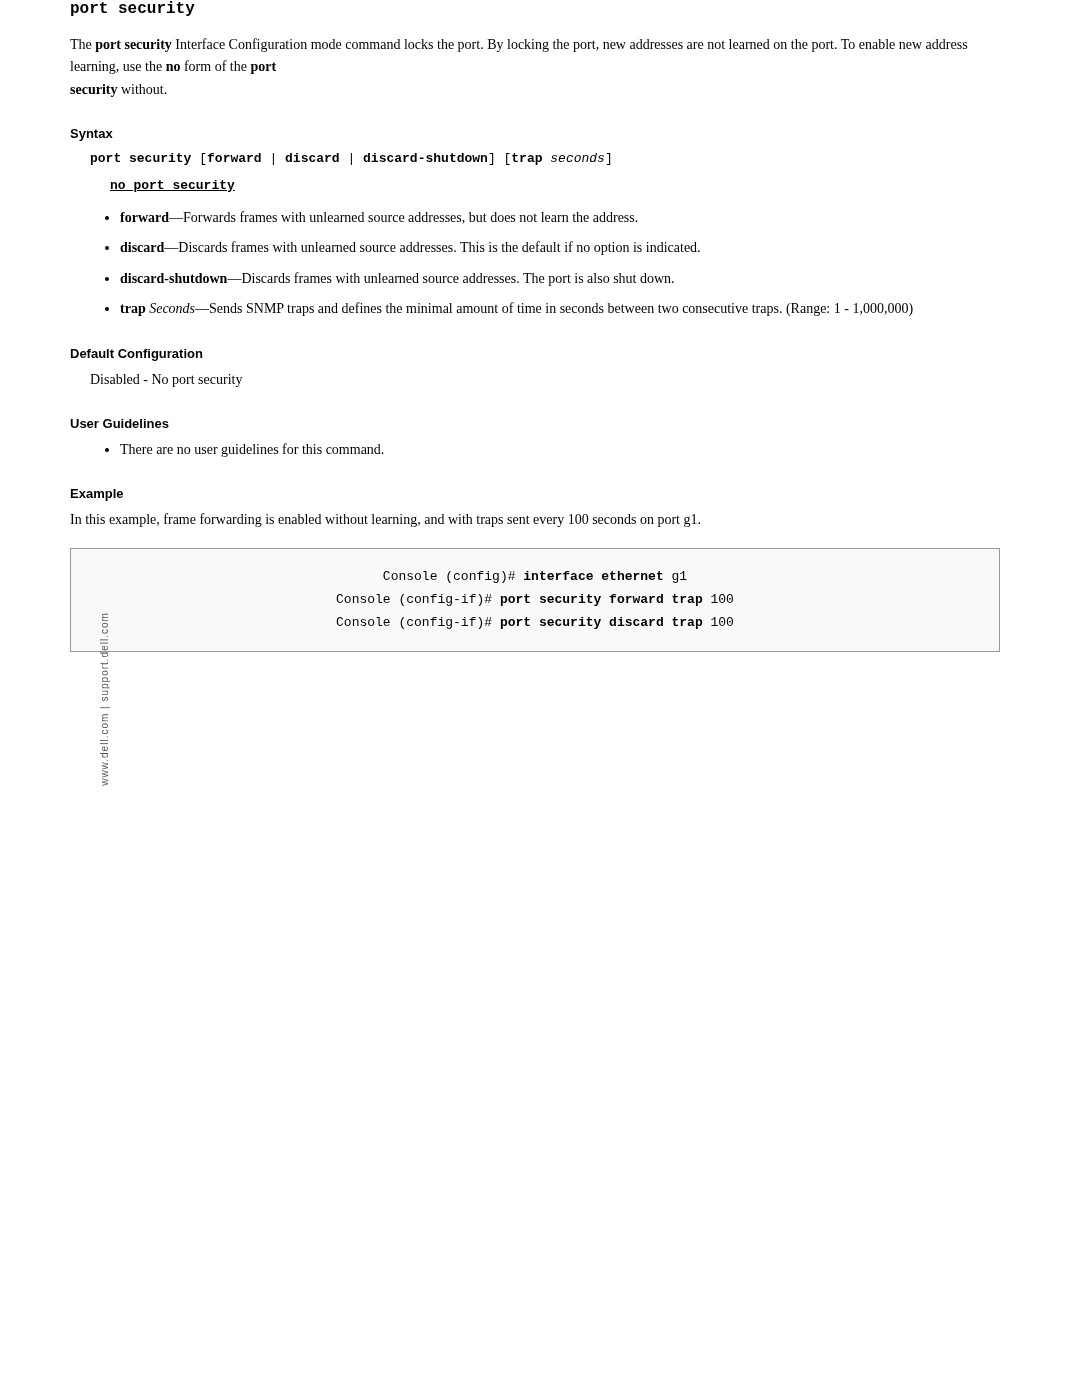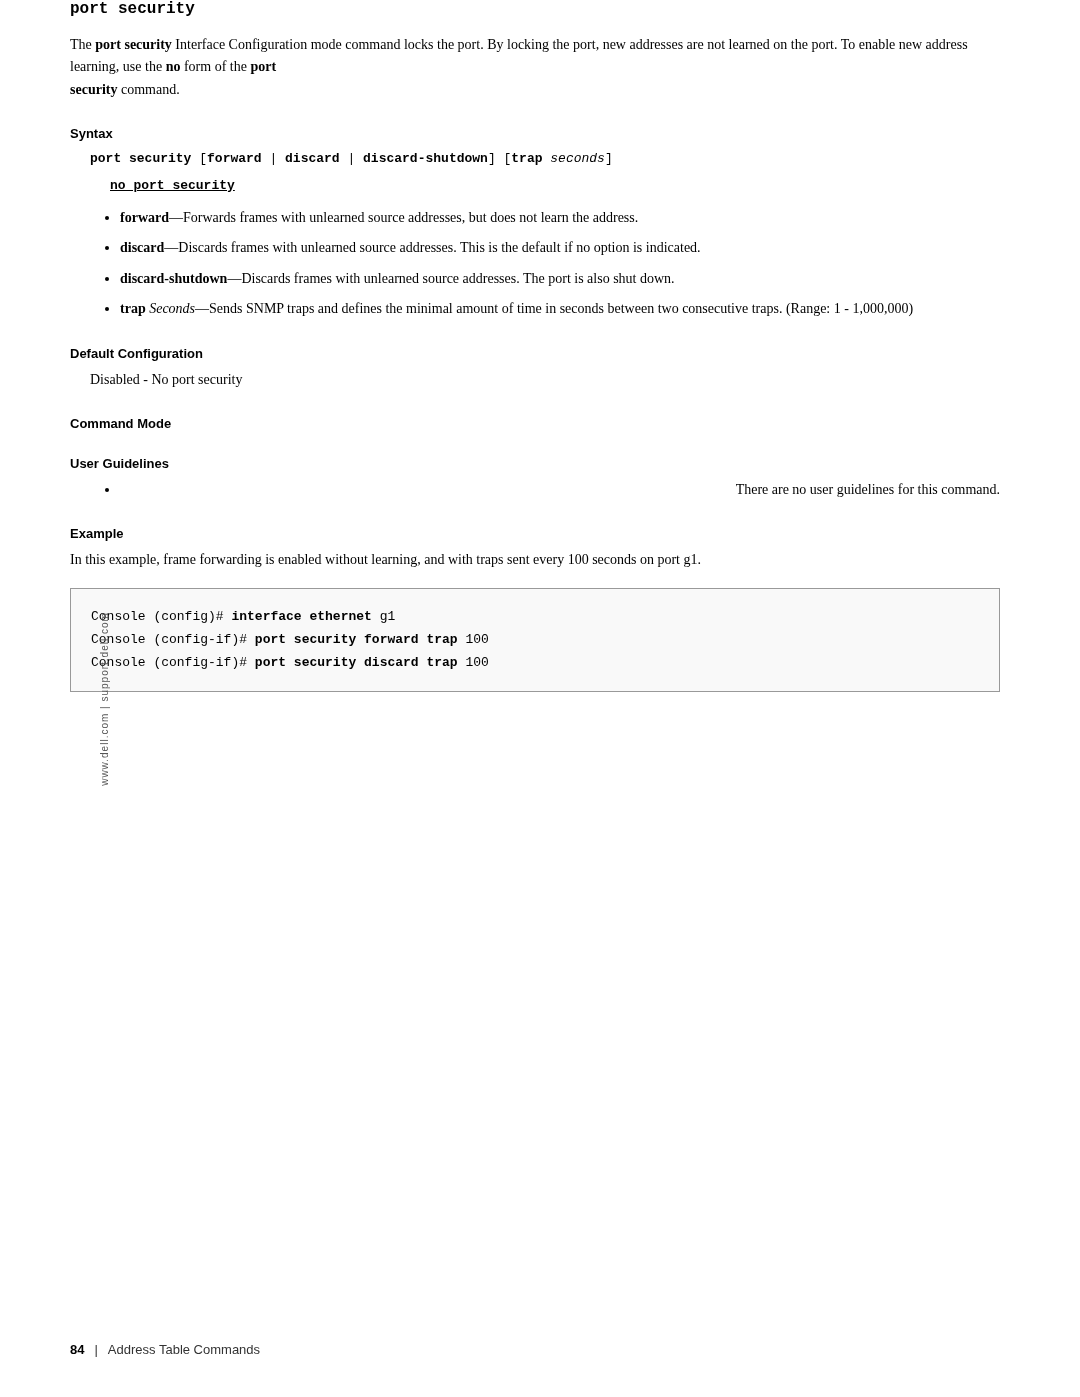--- a/index.html
+++ b/index.html
@@ -126,21 +126,20 @@
       font-size: 14px;
       margin-left: 20px;
       margin-bottom: 14px;
       line-height: 1.6;
     }
 
     .user-guidelines-list {
       list-style: disc;
       margin-left: 50px;
       margin-bottom: 24px;
-      text-align: right;
     }
 
     .user-guidelines-list li {
       font-size: 14px;
       line-height: 1.6;
     }
 
     .example-para {
       font-size: 14px;
       line-height: 1.6;
@@ -152,20 +151,21 @@
       background: #f9f9f9;
       padding: 16px 20px;
       font-family: 'Courier New', Courier, monospace;
       font-size: 13px;
       line-height: 1.8;
       margin-bottom: 30px;
     }
 
     .code-block .code-line {
       display: block;
+      text-align: center;
     }
 
     .code-block .code-bold {
       font-weight: bold;
     }
 
     .footer {
       position: absolute;
       bottom: 40px;
       left: 70px;
@@ -195,21 +195,21 @@
 
 <div class="page-container">
 
   <div class="side-watermark">www.dell.com | support.dell.com</div>
 
   <div class="content-area">
 
     <div class="command-title">port security</div>
 
     <p class="description-para">
-      <span>The </span><span class="bold">port security</span><span> Interface Configuration mode command locks the port. By locking the port, new addresses are not learned on the port. To enable new address learning, use the </span><span class="bold">no</span><span> form of the </span><span class="bold">port</span><br><span class="bold">security</span><span> command.</span>
+      <span>The </span><span class="bold">port security</span><span> Interface Configuration mode command locks the port. By locking the port, new addresses are not learned on the port. To enable new address learning, use the </span><span class="bold">no</span><span> form of the </span><span class="bold">port</span><br><span class="bold">security</span><span> without.</span>
     </p>
 
     <div class="section-heading">Syntax</div>
 
     <div class="syntax-line">
       <span class="bold">port security</span><span> [</span><span class="bold">forward</span><span> | </span><span class="bold">discard</span><span> | </span><span class="bold">discard-shutdown</span><span>] [</span><span class="bold">trap</span><span class="italic"> seconds</span><span>]</span>
     </div>
 
     <div class="no-security-line">no port security</div>
 
@@ -224,21 +224,20 @@
         <span class="bold">discard-shutdown</span><span>—Discards frames with unlearned source addresses. The port is also shut down.</span>
       </li>
       <li>
         <span class="bold">trap</span><span class="italic"> Seconds</span><span>—Sends SNMP traps and defines the minimal amount of time in seconds between two consecutive traps. (Range: 1 - 1,000,000)</span>
       </li>
     </ul>
 
     <div class="section-heading">Default Configuration</div>
     <div class="default-config-text">Disabled - No port security</div>
 
-    <div class="section-heading">Command Mode</div>
 
     <div class="section-heading">User Guidelines</div>
     <ul class="user-guidelines-list">
       <li>There are no user guidelines for this command.</li>
     </ul>
 
     <div class="section-heading">Example</div>
     <p class="example-para">In this example, frame forwarding is enabled without learning, and with traps sent every 100 seconds on port g1.</p>
 
     <div class="code-block">
@@ -248,19 +247,14 @@
       <span class="code-line">
         <span>Console (config-if)# </span><span class="code-bold">port security forward trap</span><span> 100</span>
       </span>
       <span class="code-line">
         <span>Console (config-if)# </span><span class="code-bold">port security discard trap</span><span> 100</span>
       </span>
     </div>
 
   </div>
 
-  <div class="footer">
-    <span class="footer-page-num">84</span>
-    <span class="footer-separator">|</span>
-    <span class="footer-text">Address Table Commands</span>
-  </div>
 
 </div>
 
 </body></html>

